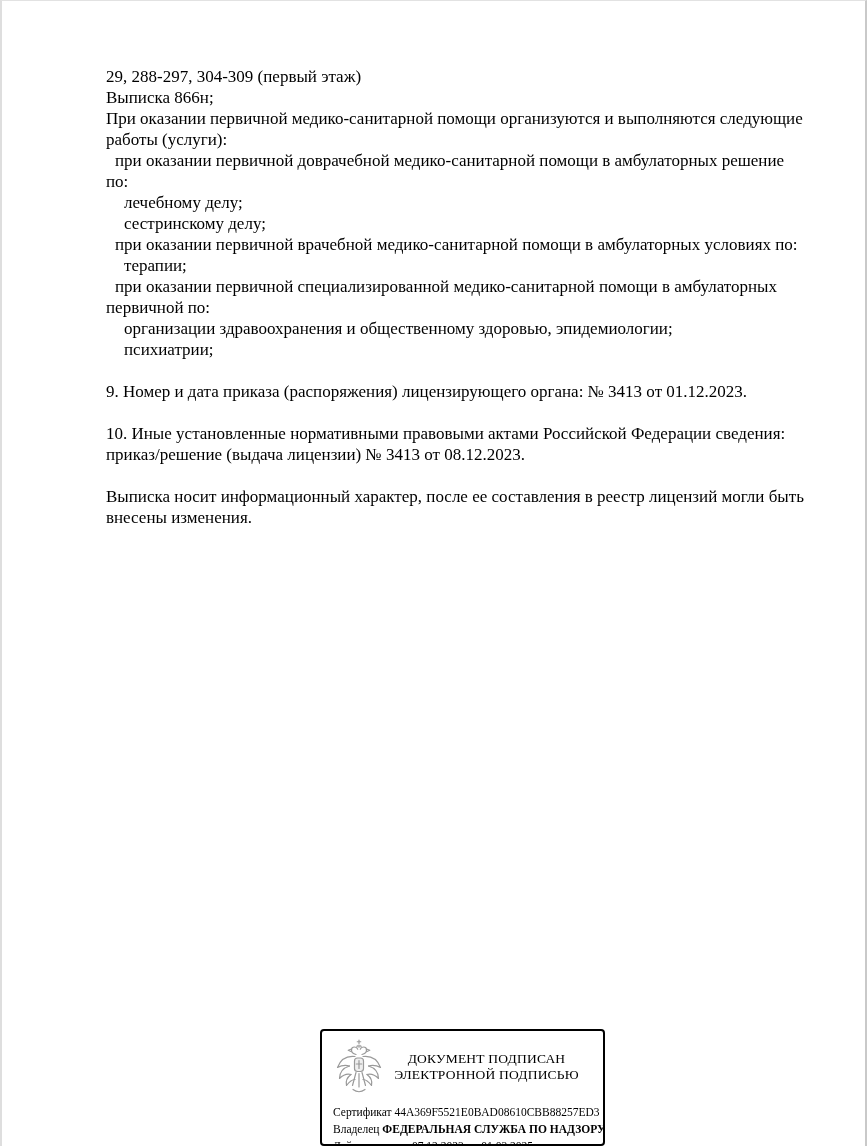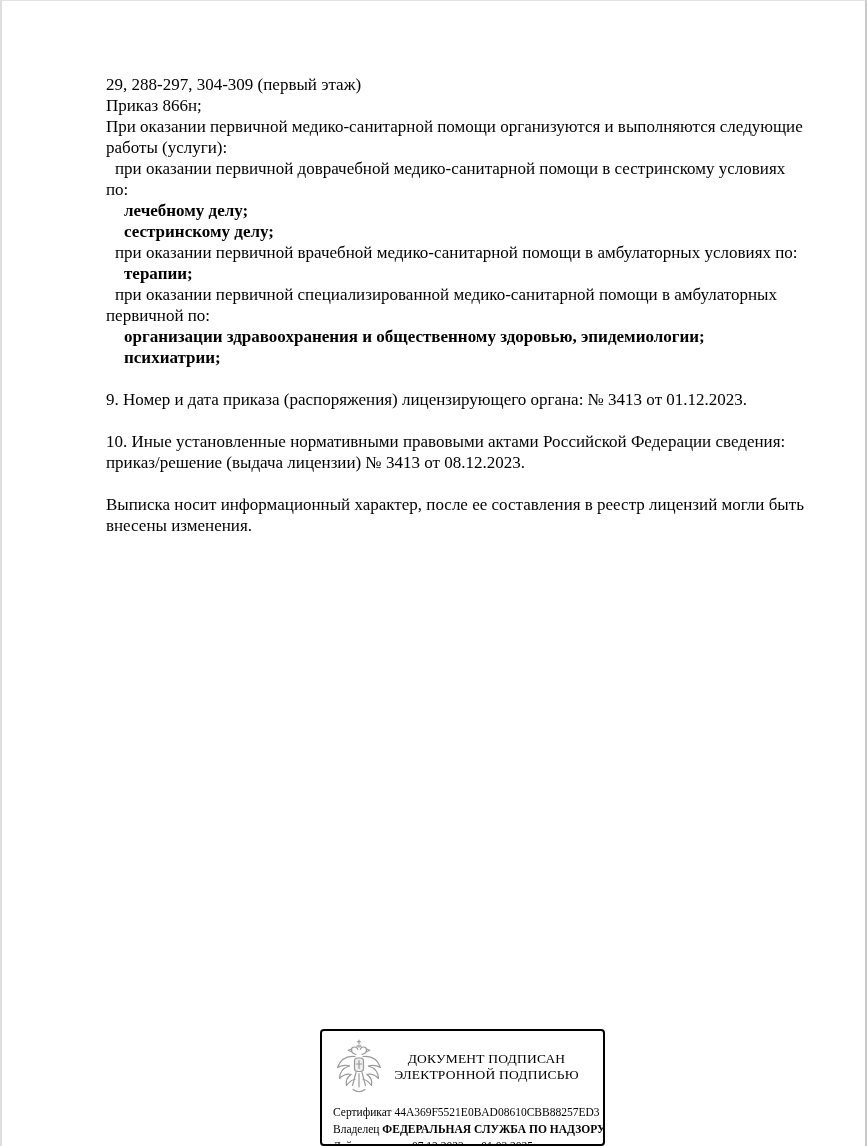--- a/index.html
+++ b/index.html
@@ -16,32 +16,32 @@
     border-top: 1px solid #e2e2e2;
     border-left: 2px solid #dedede;
     border-right: 2px solid #c9c9c9;
     font-family: "Liberation Serif", serif;
     color: #000000;
     overflow: hidden;
   }
   .doc-text {
     position: absolute;
     left: 104px;
-    top: 73px;
+    top: 65px;
     width: 716px;
     font-size: 17px;
     line-height: 21px;
   }
   .line {
     min-height: 21px;
     white-space: pre;
   }
   .indent-0 { padding-left: 0; }
   .indent-1 { padding-left: 9px; }
-  .indent-2 { padding-left: 18px; font-weight: bold; }
+  .indent-2 { padding-left: 18px; }
 
   .stamp {
     position: absolute;
     left: 318px;
     top: 1028px;
     width: 285px;
     height: 117px;
     box-sizing: border-box;
     border: 2px solid #000000;
     border-radius: 4px;
@@ -77,24 +77,24 @@
   .stamp-details .row { white-space: nowrap; }
   .owner-value { font-weight: bold; }
 </style>
 </head>
 <body>
 
 <div class="page">
 
   <div class="doc-text" id="doc-lines">
       <div class="line indent-0">29, 288-297, 304-309 (первый этаж)</div>
-      <div class="line indent-0">Приказ 866н;</div>
+      <div class="line indent-0">Выписка 866н;</div>
       <div class="line indent-0">При оказании первичной медико-санитарной помощи организуются и выполняются следующие</div>
       <div class="line indent-0">работы (услуги):</div>
-      <div class="line indent-1">при оказании первичной доврачебной медико-санитарной помощи в сестринскому условиях</div>
+      <div class="line indent-1">при оказании первичной доврачебной медико-санитарной помощи в амбулаторных решение</div>
       <div class="line indent-0">по:</div>
       <div class="line indent-2">лечебному делу;</div>
       <div class="line indent-2">сестринскому делу;</div>
       <div class="line indent-1">при оказании первичной врачебной медико-санитарной помощи в амбулаторных условиях по:</div>
       <div class="line indent-2">терапии;</div>
       <div class="line indent-1">при оказании первичной специализированной медико-санитарной помощи в амбулаторных</div>
       <div class="line indent-0">первичной по:</div>
       <div class="line indent-2">организации здравоохранения и общественному здоровью, эпидемиологии;</div>
       <div class="line indent-2">психиатрии;</div>
       <div class="line indent-0">&nbsp;</div>

